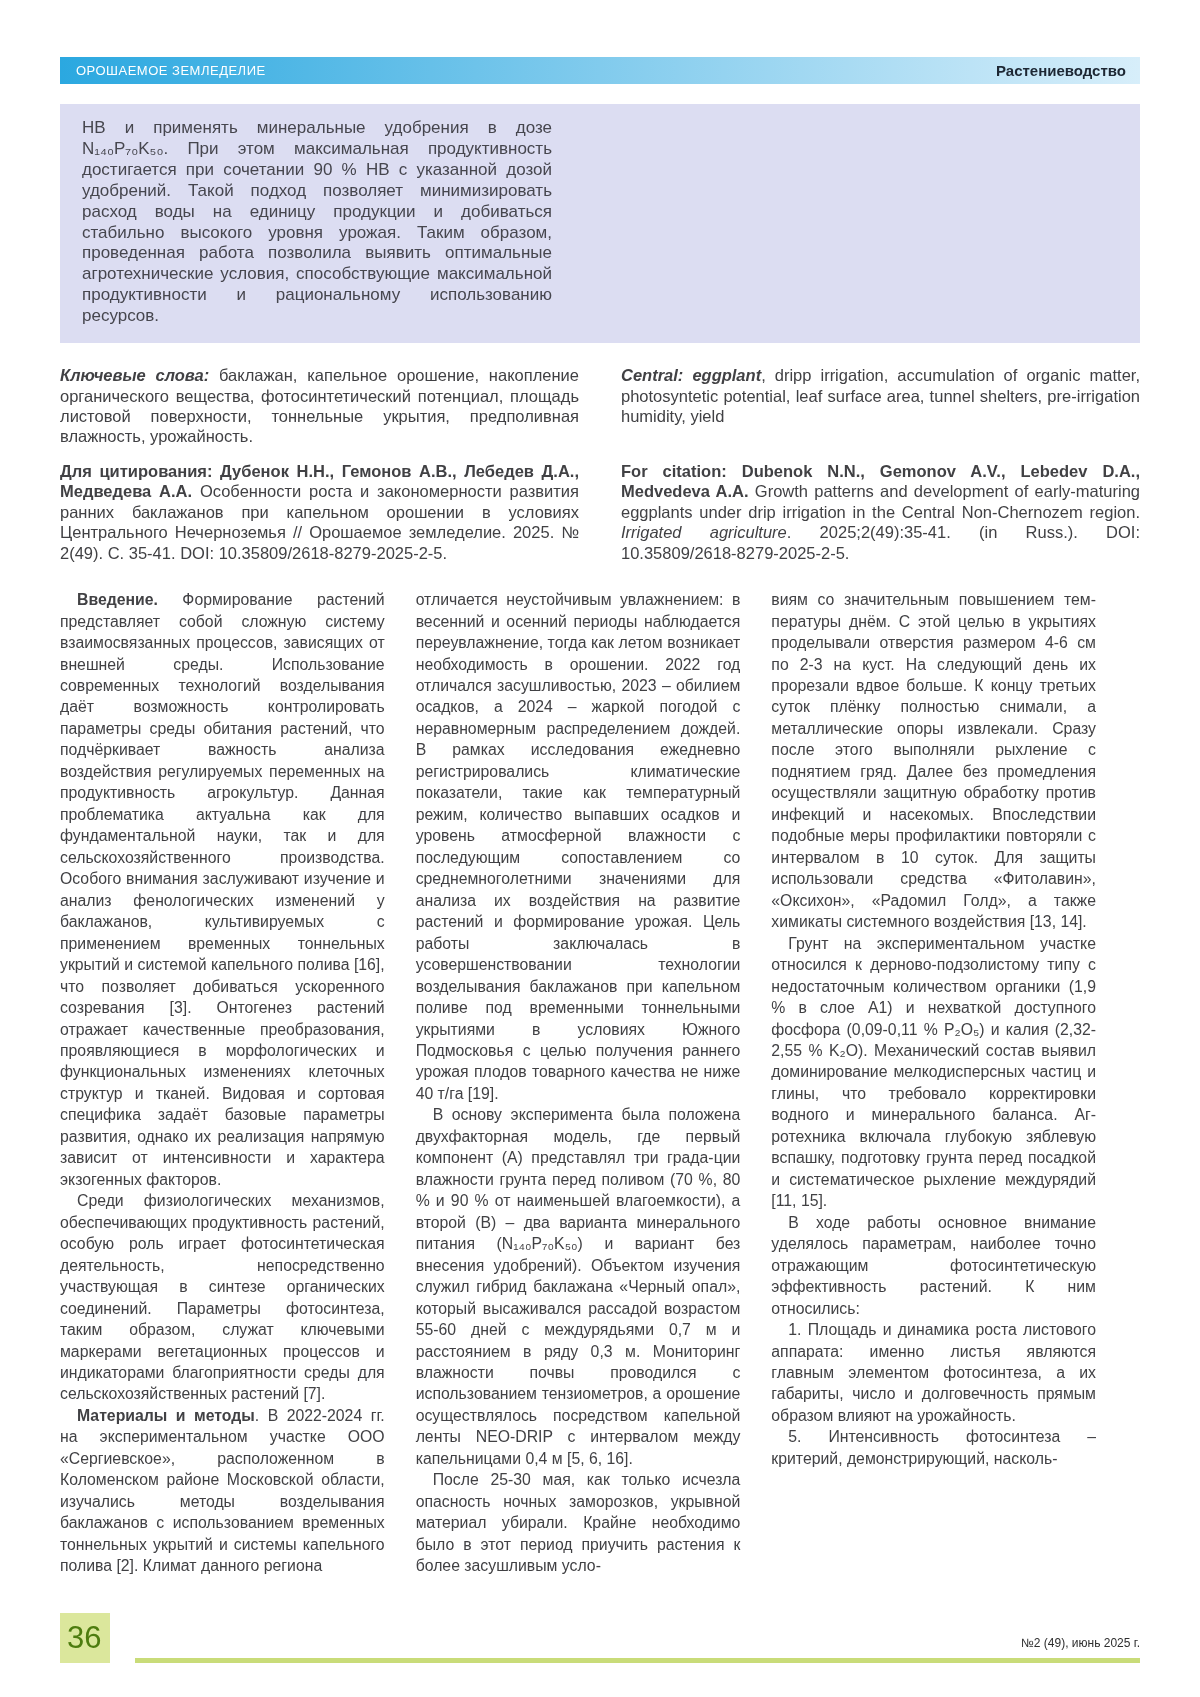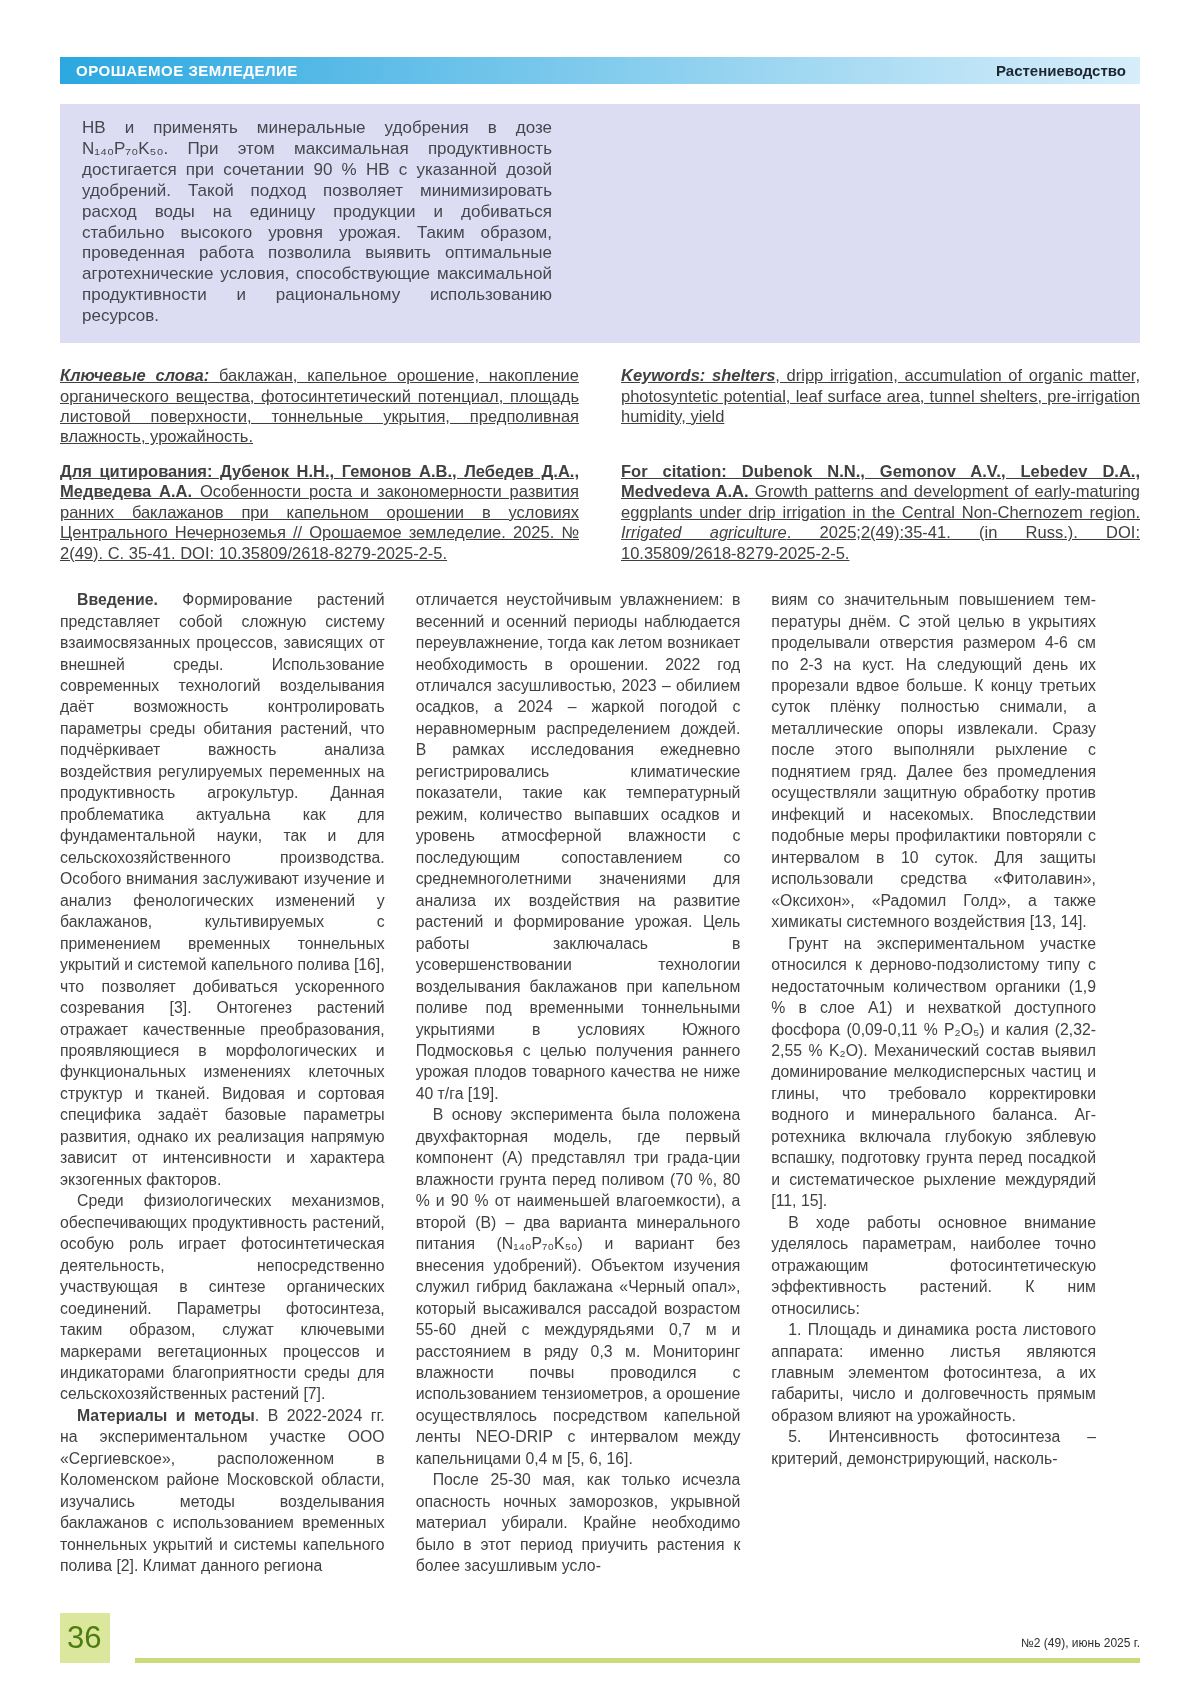--- a/index.html
+++ b/index.html
@@ -13,38 +13,38 @@
     padding:57px 60px 0 60px;
     overflow:hidden;
   }
   
   .header-bar {
     height:27px;
     background:linear-gradient(to right, var(--header_gradient_start,#2ba8e0), var(--header_gradient_end,#d7eefa));
     display:flex; justify-content:space-between; align-items:center;
     padding:0 14px 0 16px;
   }
-  .header-left { color:#ffffff; font-weight:700; font-size:15px; letter-spacing:0.5px; }
+  .header-left { color:#ffffff; font-weight:400; font-size:13px; letter-spacing:0.5px; }
   .header-right { color:var(--rubric_color,#1d2733); font-weight:bold; font-size:15px; }
 
   
   .abstract-box {
     margin-top:20px;
     background:var(--abstract_bg,#dcddf2);
     padding:14px 20px 16px 22px;
   }
   .abstract-text {
     margin:0; width:470px;
     font-size:17px; line-height:1.23;
     text-align:justify;
     color:#46464e;
   }
 
   
-  .two-col { display:grid; grid-template-columns:1fr 1fr; column-gap:42px;text-decoration:underline; }
+  .two-col { display:grid; grid-template-columns:1fr 1fr; column-gap:42px; }
   .keywords-section { margin-top:22px; }
   .citation-section { margin-top:14px; }
   .block-text {
     margin:0; font-size:16.5px; line-height:1.24;
     text-align:justify; color:#414144;
   }
   .kw-lead { font-weight:bold; font-style:italic; }
   .cit-lead { font-weight:bold; }
   .it { font-style:italic; }
 
@@ -90,21 +90,21 @@
     <span class="header-left">ОРОШАЕМОЕ ЗЕМЛЕДЕЛИЕ</span>
     <span class="header-right">Растениеводство</span>
   </div>
 
   <div class="abstract-box">
     <p class="abstract-text">НВ и применять минеральные удобрения в дозе N₁₄₀P₇₀K₅₀. При этом максимальная продуктивность достигается при сочетании 90 % НВ с указанной дозой удобрений. Такой подход позволяет минимизировать расход воды на единицу продукции и добиваться стабильно высокого уровня урожая. Таким образом, проведенная работа позволила выявить оптимальные агротехнические условия, способствующие максимальной продуктивности и рациональному использованию ресурсов.</p>
   </div>
 
   <div class="two-col keywords-section">
     <p class="block-text"><span class="kw-lead">Ключевые слова:</span><span> баклажан, капельное орошение, накопление органического вещества, фотосинтетический потенциал, площадь листовой поверхности, тоннельные укрытия, предполивная влажность, урожайность.</span></p>
-    <p class="block-text"><span class="kw-lead">Keywords: shelters</span><span>, dripp irrigation, accumulation of organic matter, photosyntetic potential, leaf surface area, tunnel shelters, pre-irrigation humidity, yield</span></p>
+    <p class="block-text"><span class="kw-lead">Central: eggplant</span><span>, dripp irrigation, accumulation of organic matter, photosyntetic potential, leaf surface area, tunnel shelters, pre-irrigation humidity, yield</span></p>
   </div>
 
   <div class="two-col citation-section">
     <p class="block-text"><span class="cit-lead">Для цитирования: Дубенок Н.Н., Гемонов А.В., Лебедев Д.А., Медведева А.А.</span><span> Особенности роста и закономерности развития ранних баклажанов при капельном орошении в условиях Центрального Нечерноземья // Орошаемое земледелие. 2025. № 2(49). С. 35-41. DOI: 10.35809/2618-8279-2025-2-5.</span></p>
     <p class="block-text"><span class="cit-lead">For citation: Dubenok N.N., Gemonov A.V., Lebedev D.A., Medvedeva A.A.</span><span> Growth patterns and development of early-maturing eggplants under drip irrigation in the Central Non-Chernozem region. </span><span class="it">Irrigated agriculture</span><span>. 2025;2(49):35-41. (in Russ.). DOI: 10.35809/2618-8279-2025-2-5.</span></p>
   </div>
 
   <div class="body-cols">
 
     <div class="col">

